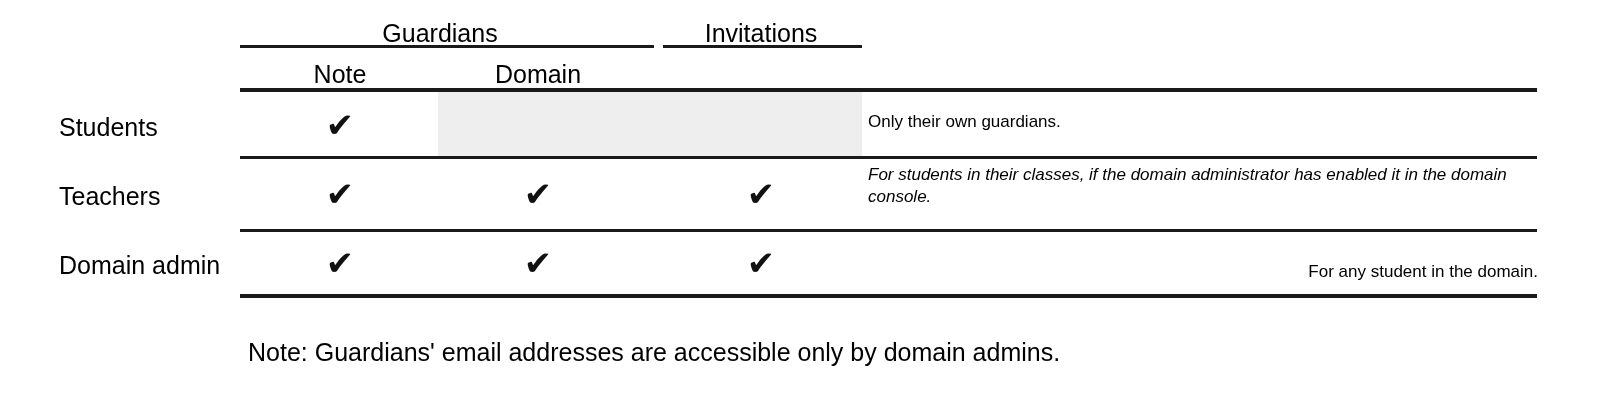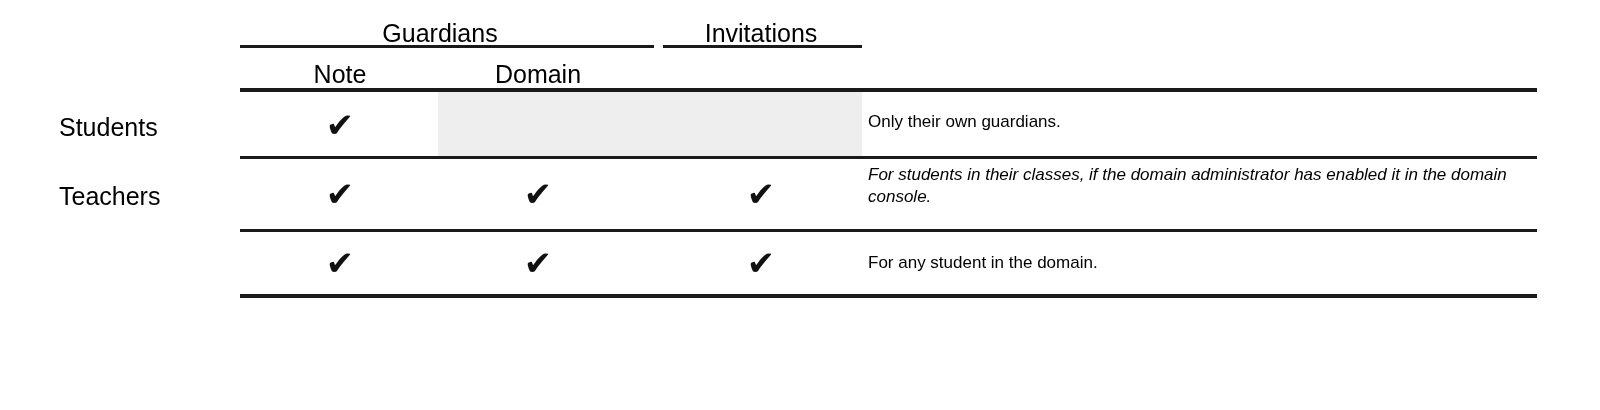--- a/index.html
+++ b/index.html
@@ -123,25 +123,27 @@
   <div class="check" style="left:340px; top:177px;">✔</div>
 
   <div class="check" style="left:538px; top:177px;">✔</div>
 
   <div class="check" style="left:761px; top:177px;">✔</div>
 
   <div class="desc" style="top:164px;font-style:italic;">For students in their classes, if the domain administrator has enabled it in the domain console.</div>
 
   <div class="rule" style="left:240px; top:229px; width:1297px; height:3px;"></div>
 
+  <div class="txt row-stub" style="top:249px;">Domain admin</div>
 
   <div class="check" style="left:340px; top:246px;">✔</div>
 
   <div class="check" style="left:538px; top:246px;">✔</div>
 
   <div class="check" style="left:761px; top:246px;">✔</div>
 
-  <div class="desc" style="top:252px;">For any student in the domain.</div>
+  <div class="desc" style="top:261px;text-align:right;">For any student in the domain.</div>
 
   <div class="rule" style="left:240px; top:294px; width:1297px; height:4px;"></div>
 
+  <div class="note">Note: Guardians' email addresses are accessible only by domain admins.</div>
 
 </div>
 
 </body></html>

